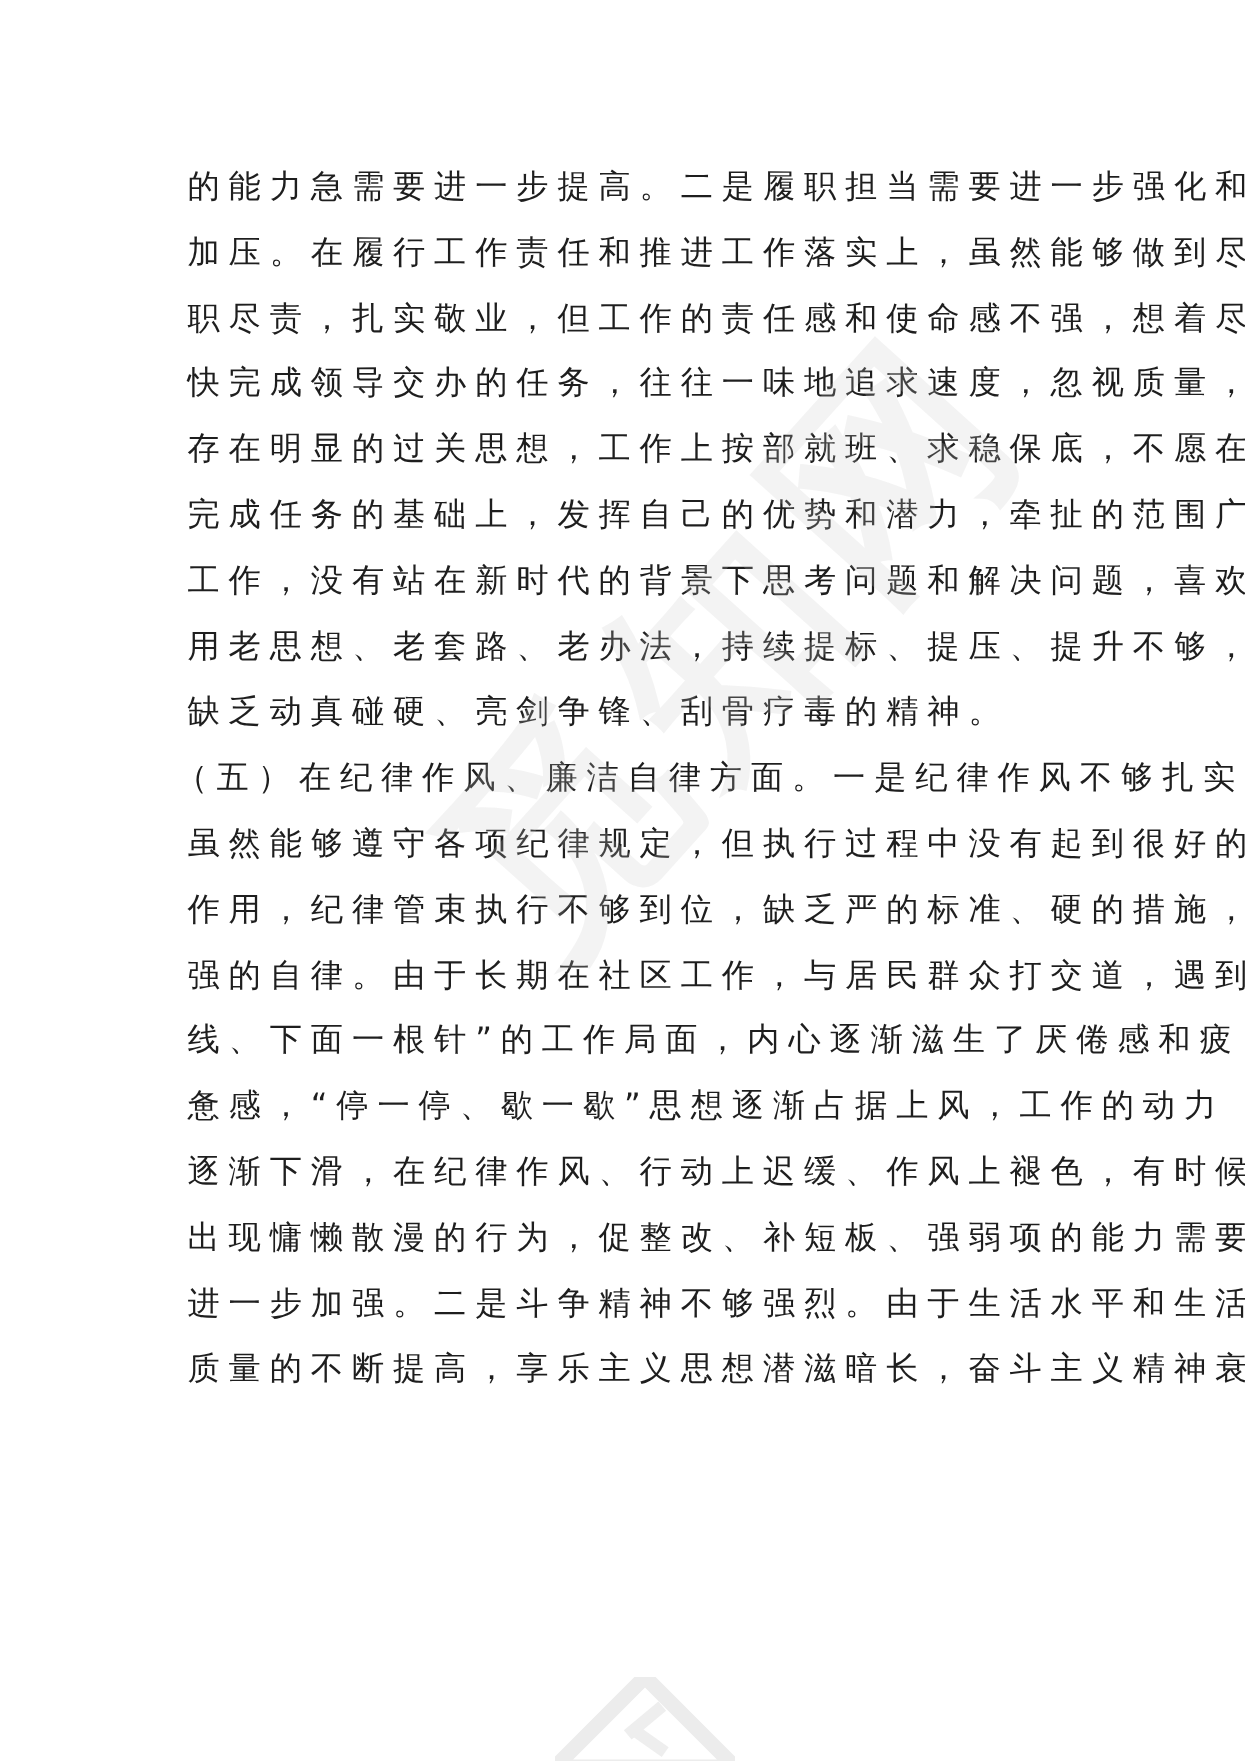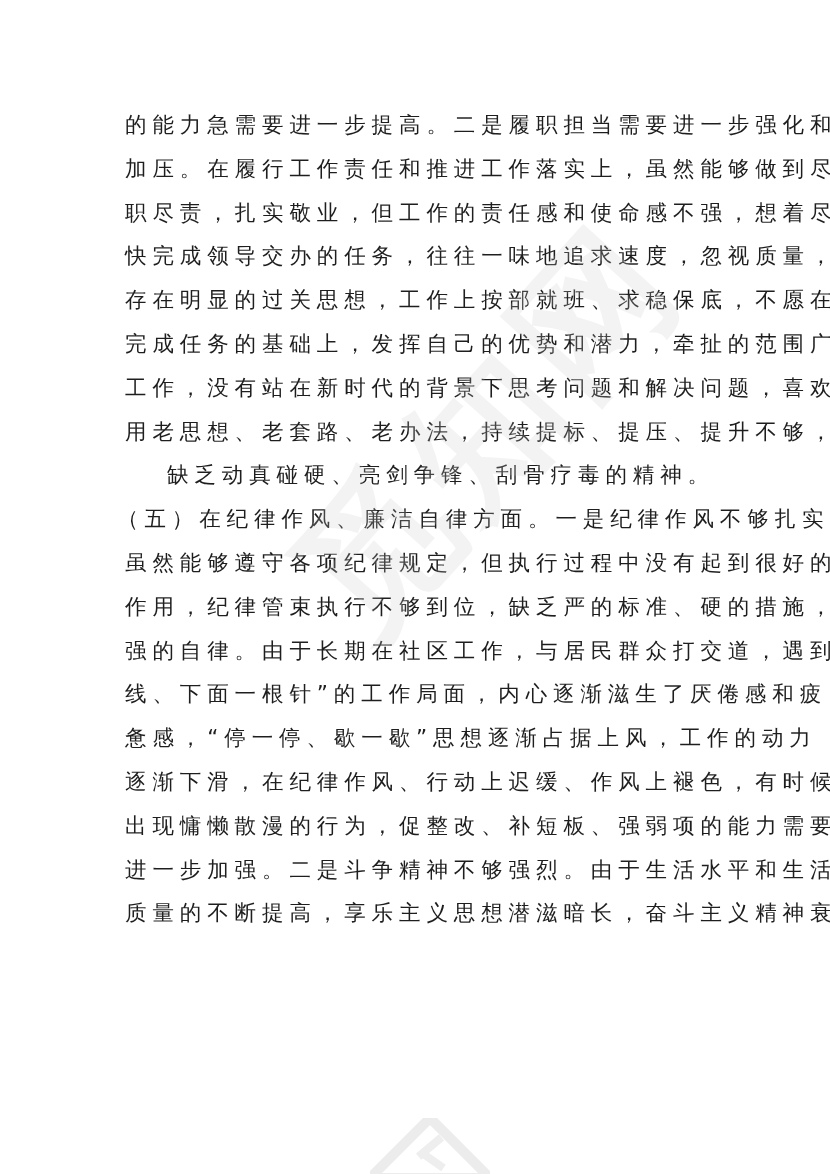--- a/index.html
+++ b/index.html
@@ -31,21 +31,20 @@
       padding: 0;
     }
     .line {
       display: block;
       height: 43.8px;
       line-height: 43.8px;
       font-size: 21.5px;
       letter-spacing: 5.9px;
       white-space: nowrap;
       color: #1e1e1e;
-      text-align: right;
     }
     .line.indent-paren {
       margin-left: -8px;
     }
     .watermark-text {
       position: absolute;
       left: 250px;
       top: 330px;
       font-size: 150px;
       font-weight: bold;

